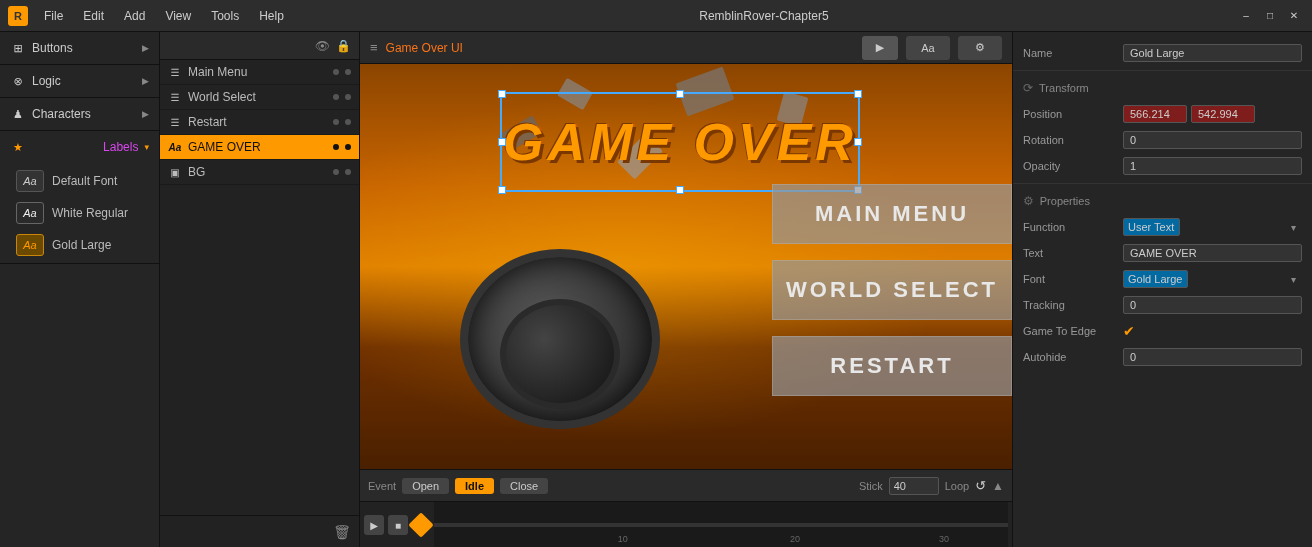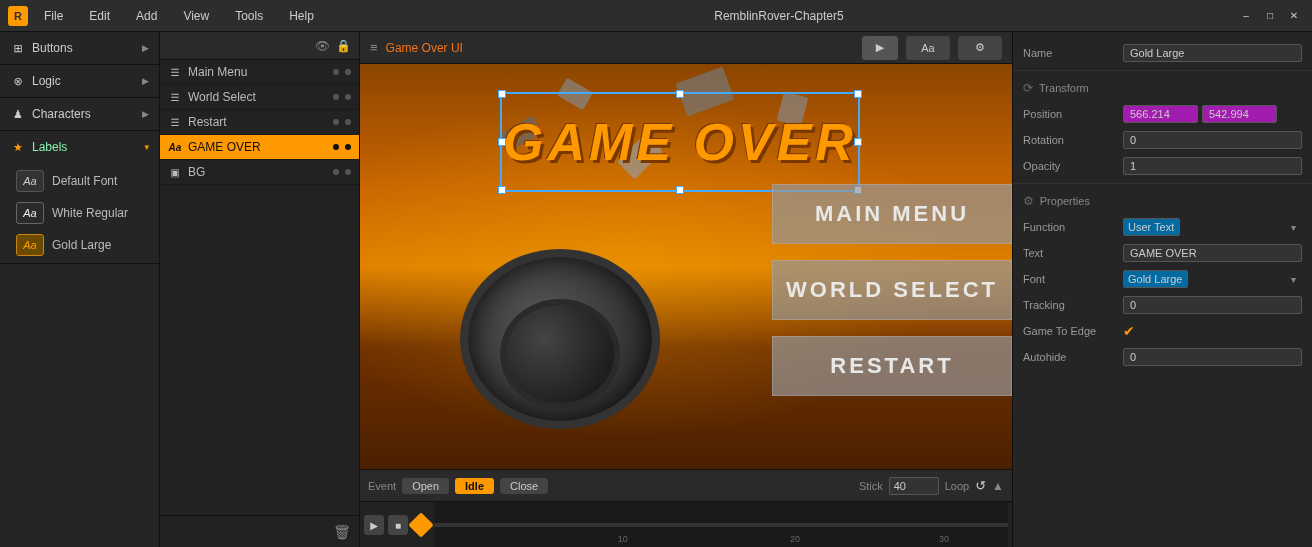--- a/index.html
+++ b/index.html
@@ -24,21 +24,21 @@
     }
     #app-icon {
       width: 20px; height: 20px;
       background: #f90;
       border-radius: 3px;
       margin-right: 8px;
       display: flex; align-items: center; justify-content: center;
       font-size: 11px; font-weight: bold; color: #333;
     }
     #menu-bar {
-      display: flex; gap: 10px;
+      display: flex; gap: 4px;
     }
     .menu-item {
       padding: 2px 8px;
       cursor: pointer;
       color: #ccc;
       border-radius: 3px;
     }
     #window-title {
       flex: 1;
       text-align: center;
@@ -400,22 +400,22 @@
       flex: 1;
       background: #333;
       border: 1px solid #555;
       color: #ccc;
       padding: 2px 6px;
       font-size: 11px;
       border-radius: 2px;
       min-width: 0;
     }
     .prop-input-sm {
-      width: 75px;
-      background: #a21caf;
+      width: 64px;
+      background: #7f1d1d;
       border: 1px solid #555;
       color: #ccc;
       padding: 2px 6px;
       font-size: 11px;
       border-radius: 2px;
     }
     .prop-select {
       flex: 1;
       background: #0369a1;
       border: 1px solid #555;
@@ -500,21 +500,21 @@
     <div class="sidebar-section">
       <div class="sidebar-section-header">
         <div class="sidebar-section-icon">♟</div>
         <span class="sidebar-section-label">Characters</span>
         <span class="sidebar-chevron">▶</span>
       </div>
     </div>
     <div class="sidebar-section">
       <div class="sidebar-section-header active">
         <div class="sidebar-section-icon" style="color:#f90;">★</div>
-        <span class="sidebar-section-label" style="color:#86efac;">Labels</span>
+        <span class="sidebar-section-label" style="color:#d946ef;text-align:right;">Labels</span>
         <span class="sidebar-chevron" style="color:#f90;">▾</span>
       </div>
       <div class="sidebar-items">
         <div class="sidebar-item">
           <div class="aa-icon">Aa</div>
           <span>Default Font</span>
         </div>
         <div class="sidebar-item">
           <div class="aa-icon white">Aa</div>
           <span>White Regular</span>

